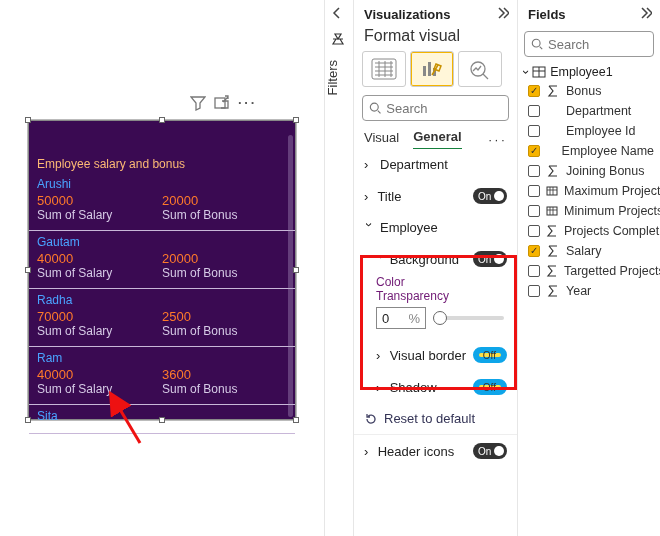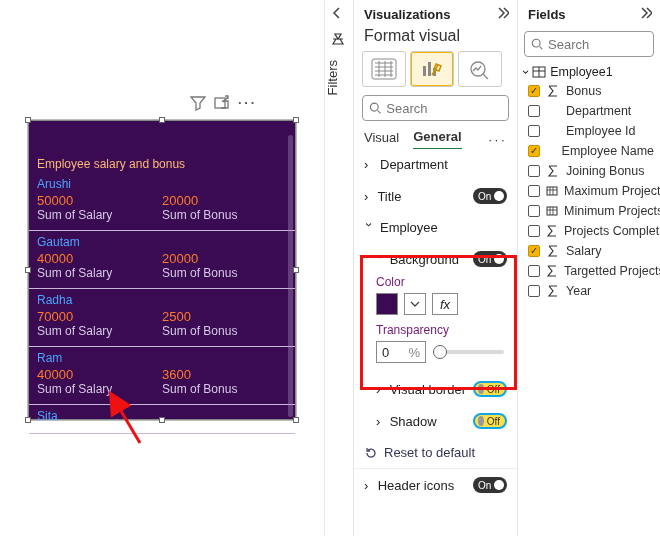--- a/index.html
+++ b/index.html
@@ -53,21 +53,21 @@
   .tabs-row { display:flex; align-items:center; padding:0 10px; gap:14px; color:#333; font-size:13px;}
   .tabs-row .tab { padding-bottom:4px; cursor:pointer;}
   .tabs-row .tab.active { border-bottom:1px solid #15803d; font-weight:600;}
   .tabs-row .more { margin-left:auto; letter-spacing:2px; }
 
   .section { padding:8px 10px; display:flex; align-items:center; gap:6px; color:#222; font-size:13px;}
   .section .chev { width:10px; display:inline-block;}
   .section.title-row { justify-content:space-between;}
   .pill { width:34px; height:16px; border-radius:10px; background:#333; color:#fff; font-size:10px; display:flex; align-items:center; padding:0 3px 0 5px; gap:3px;}
   .pill .dot{width:10px;height:10px;border-radius:50%;background:#fff;}
-  .pill.off{background:#fde047;color:#333;border:2px solid #0ea5e9;flex-direction:row-reverse;padding:0 5px 0 3px;}
+  .pill.off{background:#fde047;color:#333;border:6px solid #0ea5e9;flex-direction:row-reverse;padding:0 5px 0 3px;}
   .pill.off .dot{background:#999}
   .sub { padding-left:22px; font-size:12px; color:#701a75;}
   .swatch-row { display:flex; gap:6px; align-items:center; padding:4px 0 8px 22px;}
   .swatch { width:22px; height:22px; border:1px solid #888; background:#3a0a52;}
   .swatch-dd { width:22px; height:22px; border:1px solid #888; display:flex; align-items:center; justify-content:center;}
   .fx { width:26px; height:22px; border:1px solid #888; display:flex; align-items:center; justify-content:center; font-style:italic;}
   .pct-row { display:flex; align-items:center; gap:8px; padding:4px 0 10px 22px;}
   .pct { width:50px; height:22px; border:1px solid #888; display:flex; align-items:center; justify-content:space-between; padding:0 5px;}
   .slider { position:relative; width:70px; height:4px; background:#d9d9d9; border-radius:3px;}
   .slider .thumb {position:absolute; left:-1px; top:-5px; width:14px; height:14px; border:1px solid #666; border-radius:50%; background:#fff;}
@@ -259,29 +259,20 @@
 
     <div class="section title-row" style="padding-left:22px">
       <span><span class="chev" style="transform:rotate(90deg);display:inline-block">›</span>
       <span>Background</span></span>
       <span class="pill">
           <span>On</span>
           <span class="dot"></span>
         </span>
     </div>
     <div class="sub">Color</div>
-    <div class="swatch-row">
-      <div class="swatch"></div>
-      <div class="swatch-dd">
-          <svg width="10" height="10" viewBox="0 0 10 10">
-            <path d="M1 3l4 4 4-4" fill="none" stroke="#444" stroke-width="1.3"></path>
-          </svg>
-        </div>
-      <div class="fx">fx</div>
-    </div>
     <div class="sub">Transparency</div>
     <div class="pct-row">
       <div class="pct">
         <span>0</span>
         <span style="color:#888">%</span>
       </div>
       <div class="slider">
           <div class="thumb"></div>
         </div>
     </div>

